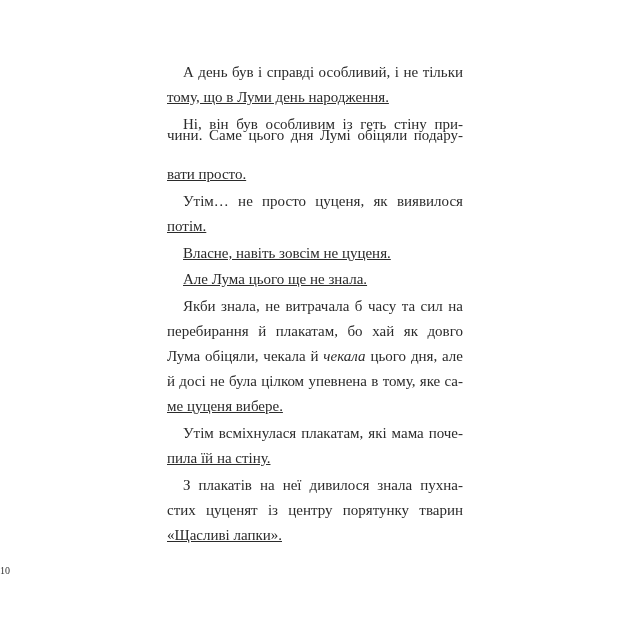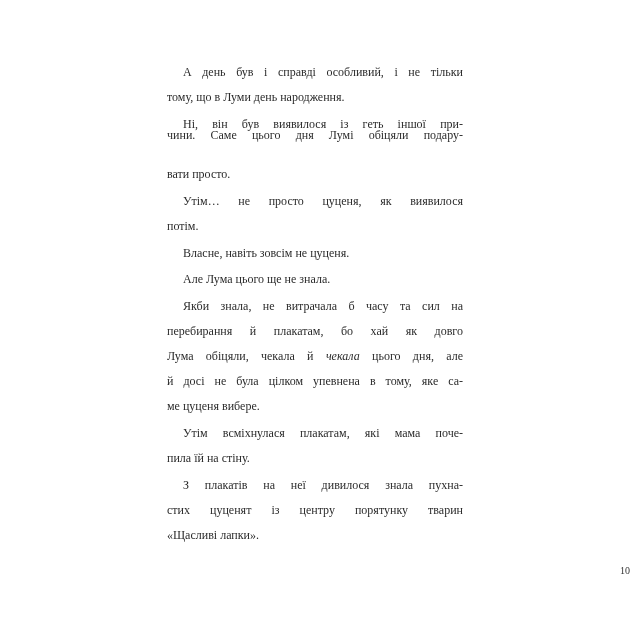--- a/index.html
+++ b/index.html
@@ -7,37 +7,37 @@
     width: 630px; height: 630px; background: #ffffff;
     position: relative; overflow: hidden;
     font-family: "Liberation Serif", "DejaVu Serif", serif;
     color: #2b2b2b;
   }
   .page {
     position: absolute; left: 167px; top: 62px; width: 296px;
   }
   .line {
     position: absolute; left: 0; width: 296px;
-    font-size: 12px; line-height: 20px; white-space: nowrap;
+    font-size: 15px; line-height: 20px; white-space: nowrap;
     text-align: justify; text-align-last: justify;
   }
-  .line.last { text-align-last: left; }
+  .line.last { text-align-last: left; text-decoration: underline; }
   .line em { }
   .pagenum {
     position: absolute; left: 0; width: 630px; top: 565px;
-    text-align: right; font-size: 10px; color: #333;
+    text-align: left; font-size: 10px; color: #333;
   }
 </style>
 </head>
 <body>
 
 <div class="page">
   <div class="line" style="top:0px;left:16px;width:280px">А день був і справді особливий, і не тільки</div>
   <div class="line last" style="top:25px">тому, що в Луми день народження.</div>
-  <div class="line" style="top:52px;left:16px;width:280px">Ні, він був виявилося із геть іншої при-</div>
+  <div class="line" style="top:52px;left:16px;width:280px">Ні, він був особливим із геть стіну при-</div>
   <div class="line" style="top:63px">чини. Саме цього дня Лумі обіцяли подару-</div>
   <div class="line last" style="top:102px">вати просто.</div>
   <div class="line" style="top:129px;left:16px;width:280px">Утім… не просто цуценя, як виявилося</div>
   <div class="line last" style="top:154px">потім.</div>
   <div class="line last" style="top:181px;left:16px;width:280px">Власне, навіть зовсім не цуценя.</div>
   <div class="line last" style="top:207px;left:16px;width:280px">Але Лума цього ще не знала.</div>
   <div class="line" style="top:234px;left:16px;width:280px">Якби знала, не витрачала б часу та сил на</div>
   <div class="line" style="top:259px">перебирання й плакатам, бо хай як довго</div>
   <div class="line" style="top:284px"><span>Лума обіцяли, чекала й </span><em>чекала</em><span> цього дня, але</span></div>
   <div class="line" style="top:309px">й досі не була цілком упевнена в тому, яке са-</div>

